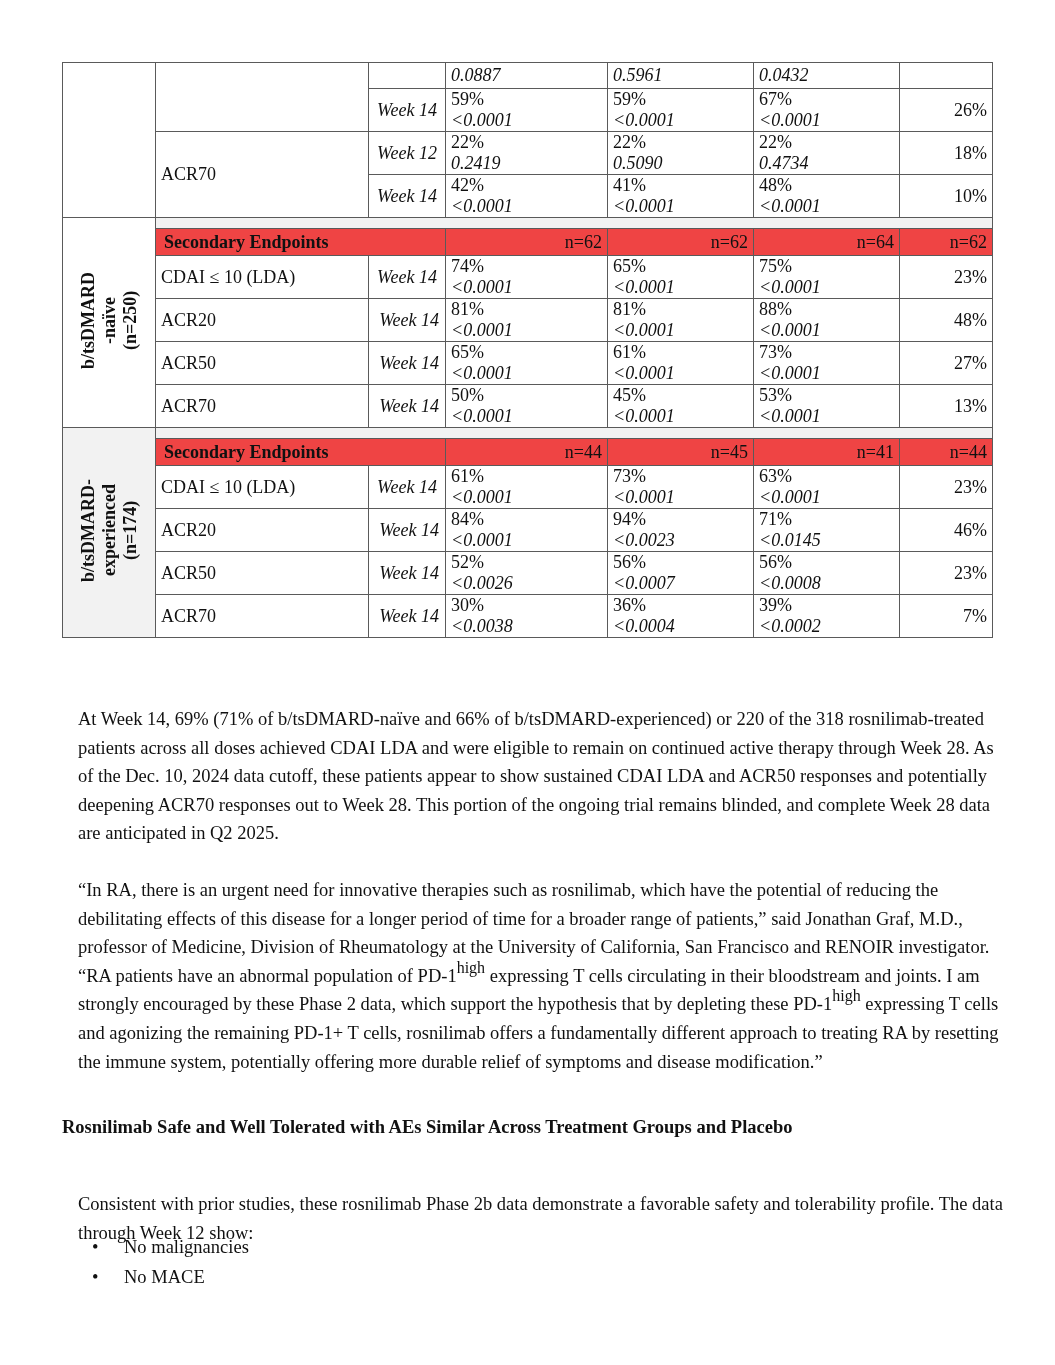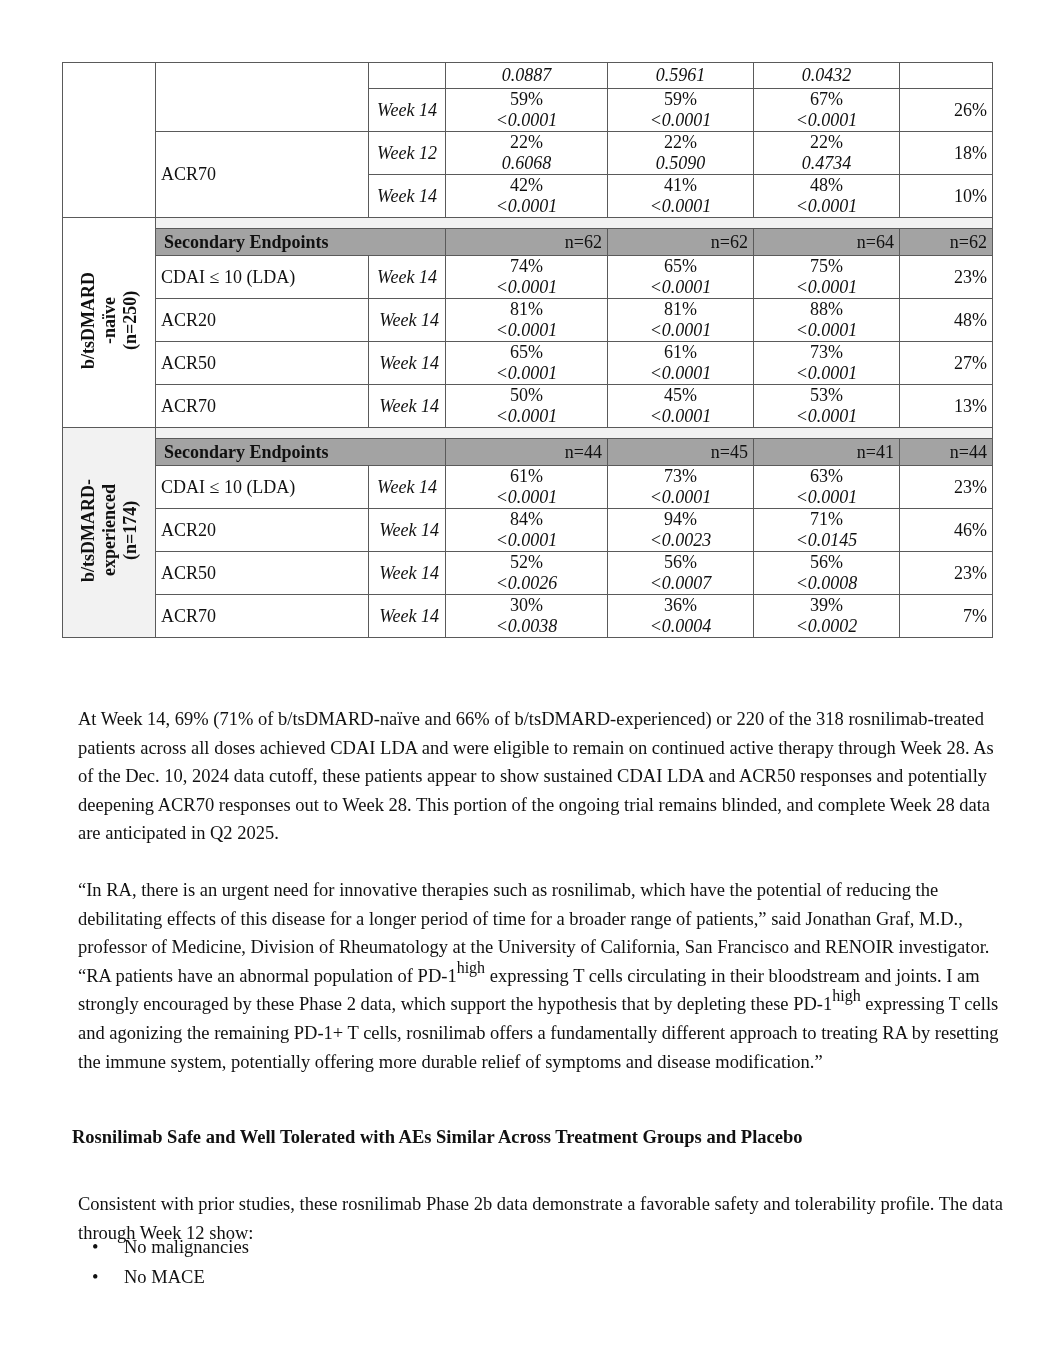--- a/index.html
+++ b/index.html
@@ -7,33 +7,33 @@
          font-family: "Liberation Serif", "DejaVu Serif", serif; color: #111; }
   table.results { position: absolute; left: 62px; top: 62px; width: 930px;
                   border-collapse: collapse; table-layout: fixed; font-size: 18px; line-height: 21px; }
   table.results td { border: 1px solid #5a5a5a; padding: 0 5px; vertical-align: middle; }
   td.grp { text-align: center; font-weight: bold; padding: 0; }
   td.grp.gray { background: #f2f2f2; }
   .vert { writing-mode: vertical-rl; transform: rotate(180deg); display: inline-block;
           line-height: 21px; font-size: 18px; font-weight: bold; white-space: pre; text-align: center; }
   td.wk { font-style: italic; text-align: center; }
   td.wk.right { text-align: right; padding-right: 6px; }
-  td.val { text-align: center; }
+  td.val { text-align: left; }
   td.val .p { font-style: italic; display: block; }
   td.val .pct { display: block; }
   td.pbo { text-align: right; }
   tr.spacer td.sp { background: #f2f2f2; height: 10px; padding: 0; }
-  tr.hdr td { background: #a3a3a3; height: 26px; padding-left: 8px; }
+  tr.hdr td { background: #ef4444; height: 26px; padding-left: 8px; }
   tr.hdr td.hl { font-weight: bold; }
   tr.hdr td.n { text-align: right; }
   tr.data td { height: 42px; }
   tr.top td { height: 25px; }
   .prose { position: absolute; left: 62px; width: 935px; font-size: 18.5px; line-height: 28.6px; margin: 16px; }
   .prose sup { font-size: 16px; line-height: 0; position: relative; top: -2px; vertical-align: super; }
-  h3.sub { position: absolute; left: 62px; top: 1117px; margin: 10px; font-size: 18.5px; font-weight: bold; }
+  h3.sub { position: absolute; left: 62px; top: 1117px; margin: 0; font-size: 18.5px; font-weight: bold; }
   ul.bul { position: absolute; left: 62px; top: 1232px; margin: 0; padding: 0; list-style: none;
            font-size: 18.5px; line-height: 30px; }
   ul.bul li { position: relative; padding-left: 62px; }
   ul.bul li .dot { position: absolute; left: 30px; top: 0; }
 </style>
 </head>
 <body>
 
 <table class="results">
   <colgroup>
@@ -76,21 +76,21 @@
           <span class="pct">67%</span>
           <span class="p">&lt;0.0001</span>
         </td>
       <td class="pbo">26%</td>
     </tr>
     <tr class="data">
       <td rowspan="2">ACR70</td>
       <td class="wk">Week 12</td>
       <td class="val">
           <span class="pct">22%</span>
-          <span class="p">0.6068</span>
+          <span class="p">0.2419</span>
         </td>
       <td class="val">
           <span class="pct">22%</span>
           <span class="p">0.5090</span>
         </td>
       <td class="val">
           <span class="pct">22%</span>
           <span class="p">0.4734</span>
         </td>
       <td class="pbo">18%</td>

